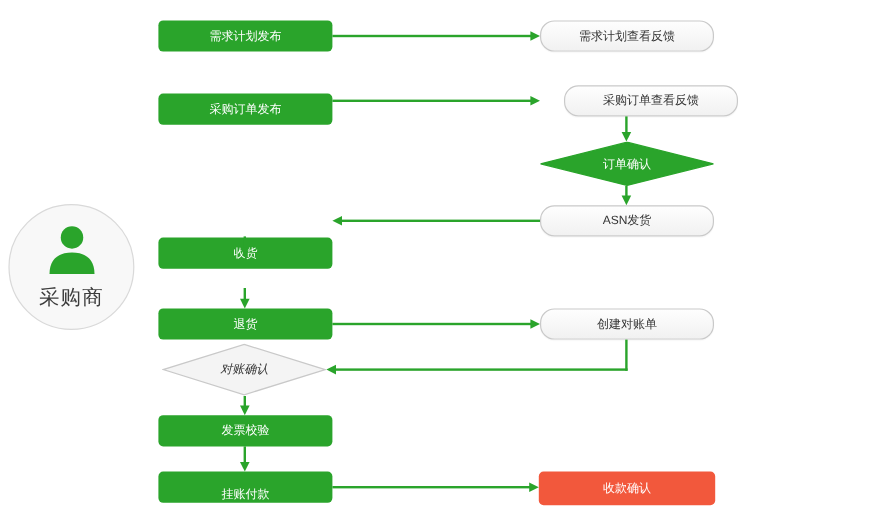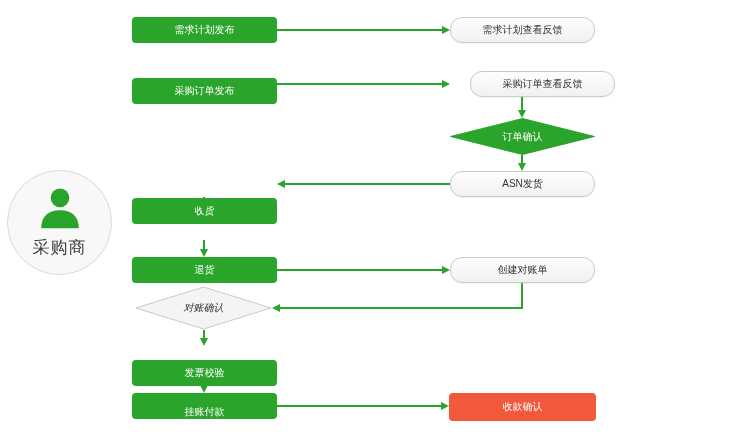--- a/index.html
+++ b/index.html
@@ -68,21 +68,21 @@
   </div>
   <div class="node gbox" style="left:132px; top:257px;">
     <span>退货</span>
   </div>
   <div class="diamond" style="left:135px; top:286px; width:137px; height:44px;font-style:italic;">
     <svg viewBox="0 0 137 44" preserveAspectRatio="none">
       <polygon class="d-light" points="68.5,1 136,22 68.5,43 1,22"></polygon>
     </svg>
     <span class="dlabel on-light">对账确认</span>
   </div>
-  <div class="node gbox" style="left:132px; top:360px;align-items:center;">
+  <div class="node gbox" style="left:132px; top:346px;align-items:center;">
     <span>发票校验</span>
   </div>
   <div class="node gbox" style="left:132px; top:393px;align-items:flex-end;">
     <span>挂账付款</span>
   </div>
 
   <div class="node wbox" style="left:450px; top:17px;">
     <span>需求计划查看反馈</span>
   </div>
   <div class="node wbox" style="left:470px; top:71px;">

